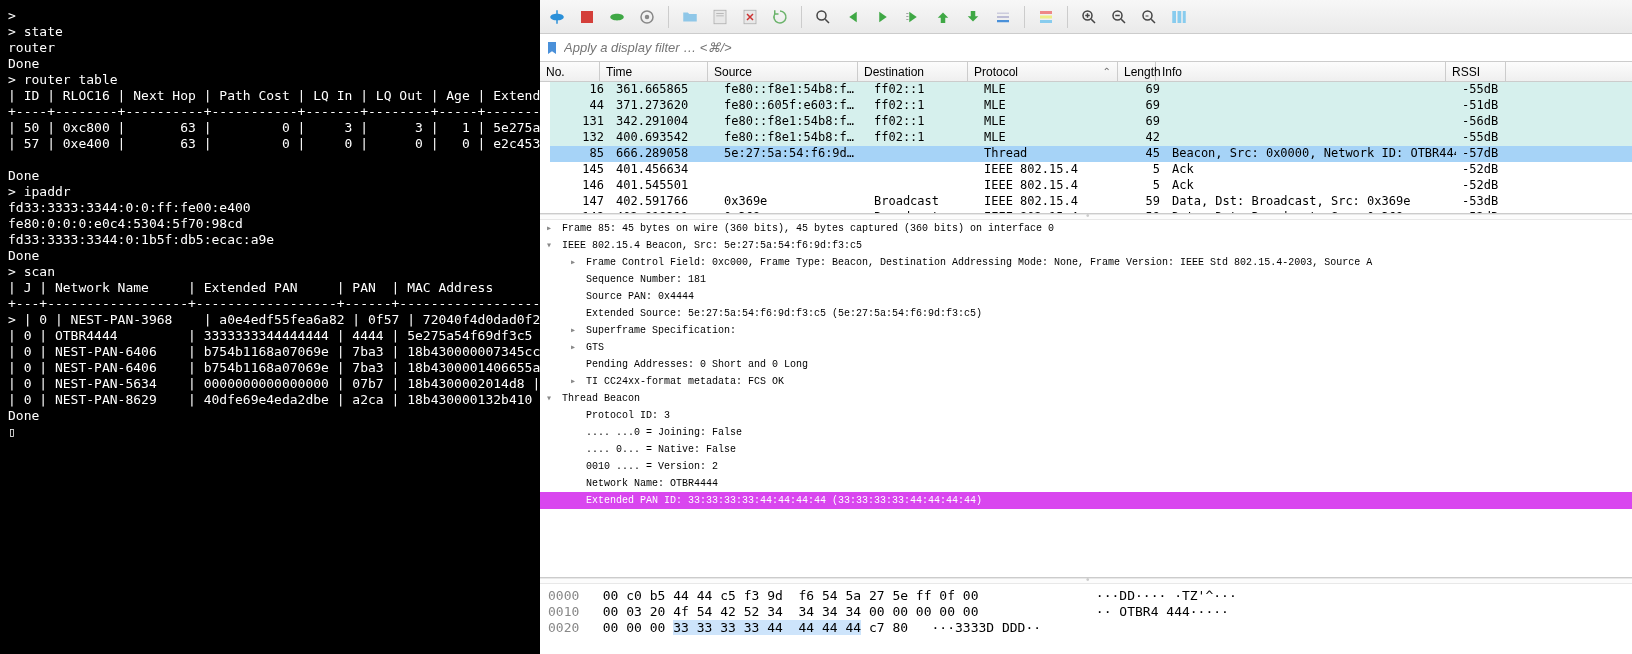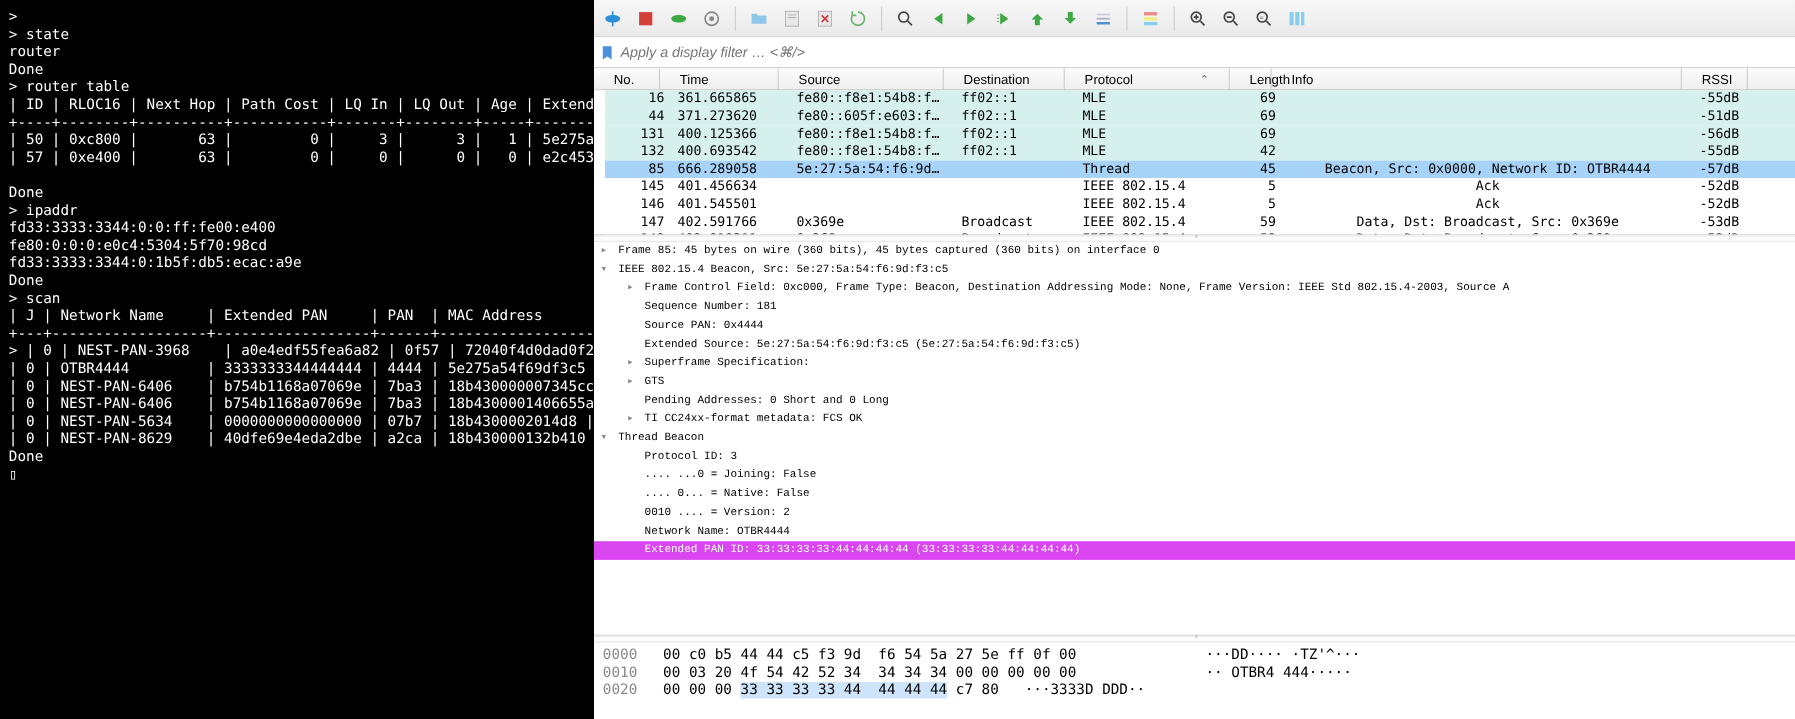--- a/index.html
+++ b/index.html
@@ -11,35 +11,35 @@
 .toolbar .tb { width: 26px; height: 26px; display: flex; align-items: center; justify-content: center; border-radius: 3px; }
 .toolbar .sep { width: 1px; height: 22px; background: #ccc; margin: 0 4px; }
 .tb svg { width: 18px; height: 18px; }
 
 .filterbar { height: 28px; border-bottom: 1px solid #ccc; display: flex; align-items: center; padding: 0 4px; background: #fff; justify-content: flex-end; }
 .filterbar .bmk { width: 16px; height: 16px; color: #4a90d9; margin-right: 4px; }
 .filterbar input { flex: 1; border: none; outline: none; font-size: 13px; color: #aaa; font-style: italic; }
 
 .packet-list { height: 152px; overflow: hidden; border-bottom: 1px solid #ccc; font-family: -apple-system, Helvetica, Arial, sans-serif; }
 .pl-header { display: flex; background: linear-gradient(#fcfcfc,#efefef); border-bottom: 1px solid #ccc; font-size: 12px; height: 20px; }
-.pl-header .col { border-right: 1px solid #ccc; padding: 2px 18px; display: flex; align-items: center; }
+.pl-header .col { border-right: 1px solid #ccc; padding: 2px 6px; display: flex; align-items: center; }
 .pl-body { }
 .pl-row { display: flex; height: 16px; font-family: Menlo, Consolas, monospace; font-size: 12px; margin-left: 10px; }
 .pl-row .col { padding: 0 6px; white-space: nowrap; overflow: hidden; }
 .row-cyan { background: #d6f0ed; }
 .row-sel { background: #a6d3f7; }
 .row-white { background: #fff; }
 
 .c-no { width: 60px; text-align: right; }
 .c-time { width: 108px; }
 .c-src { width: 150px; }
 .c-dst { width: 110px; }
 .c-proto { width: 150px; }
 .c-len { width: 38px; text-align: right; }
-.c-info { width: 373px; text-align: center; }
+.c-info { width: 290px; }
 .c-rssi { width: 60px; }
 .sort-ind { margin-left: auto; font-size: 10px; color: #666; }
 
 .details { flex: 1; overflow: hidden; font-family: Liberation Mono, monospace; font-size: 10px; line-height: 17px; background: #fff; border-bottom: 1px solid #ccc; }
 .details .line { padding: 0 6px; white-space: pre; }
 .details .line.hl { background: #d946ef; color: #fff; }
 .tri { display: inline-block; width: 10px; }
 .tri.closed::before { content: "▸"; color: #888; }
 .tri.open::before { content: "▾"; color: #888; }
 
@@ -246,21 +246,21 @@
           <div class="col c-time">371.273620</div>
           <div class="col c-src">fe80::605f:e603:f…</div>
           <div class="col c-dst">ff02::1</div>
           <div class="col c-proto">MLE</div>
           <div class="col c-len">69</div>
           <div class="col c-info"></div>
           <div class="col c-rssi">-51dB</div>
         </div>
         <div class="pl-row row-cyan">
           <div class="col c-no">131</div>
-          <div class="col c-time">400.125366</div>
+          <div class="col c-time">342.291004</div>
           <div class="col c-src">fe80::f8e1:54b8:f…</div>
           <div class="col c-dst">ff02::1</div>
           <div class="col c-proto">MLE</div>
           <div class="col c-len">69</div>
           <div class="col c-info"></div>
           <div class="col c-rssi">-56dB</div>
         </div>
         <div class="pl-row row-cyan">
           <div class="col c-no">132</div>
           <div class="col c-time">400.693542</div>

